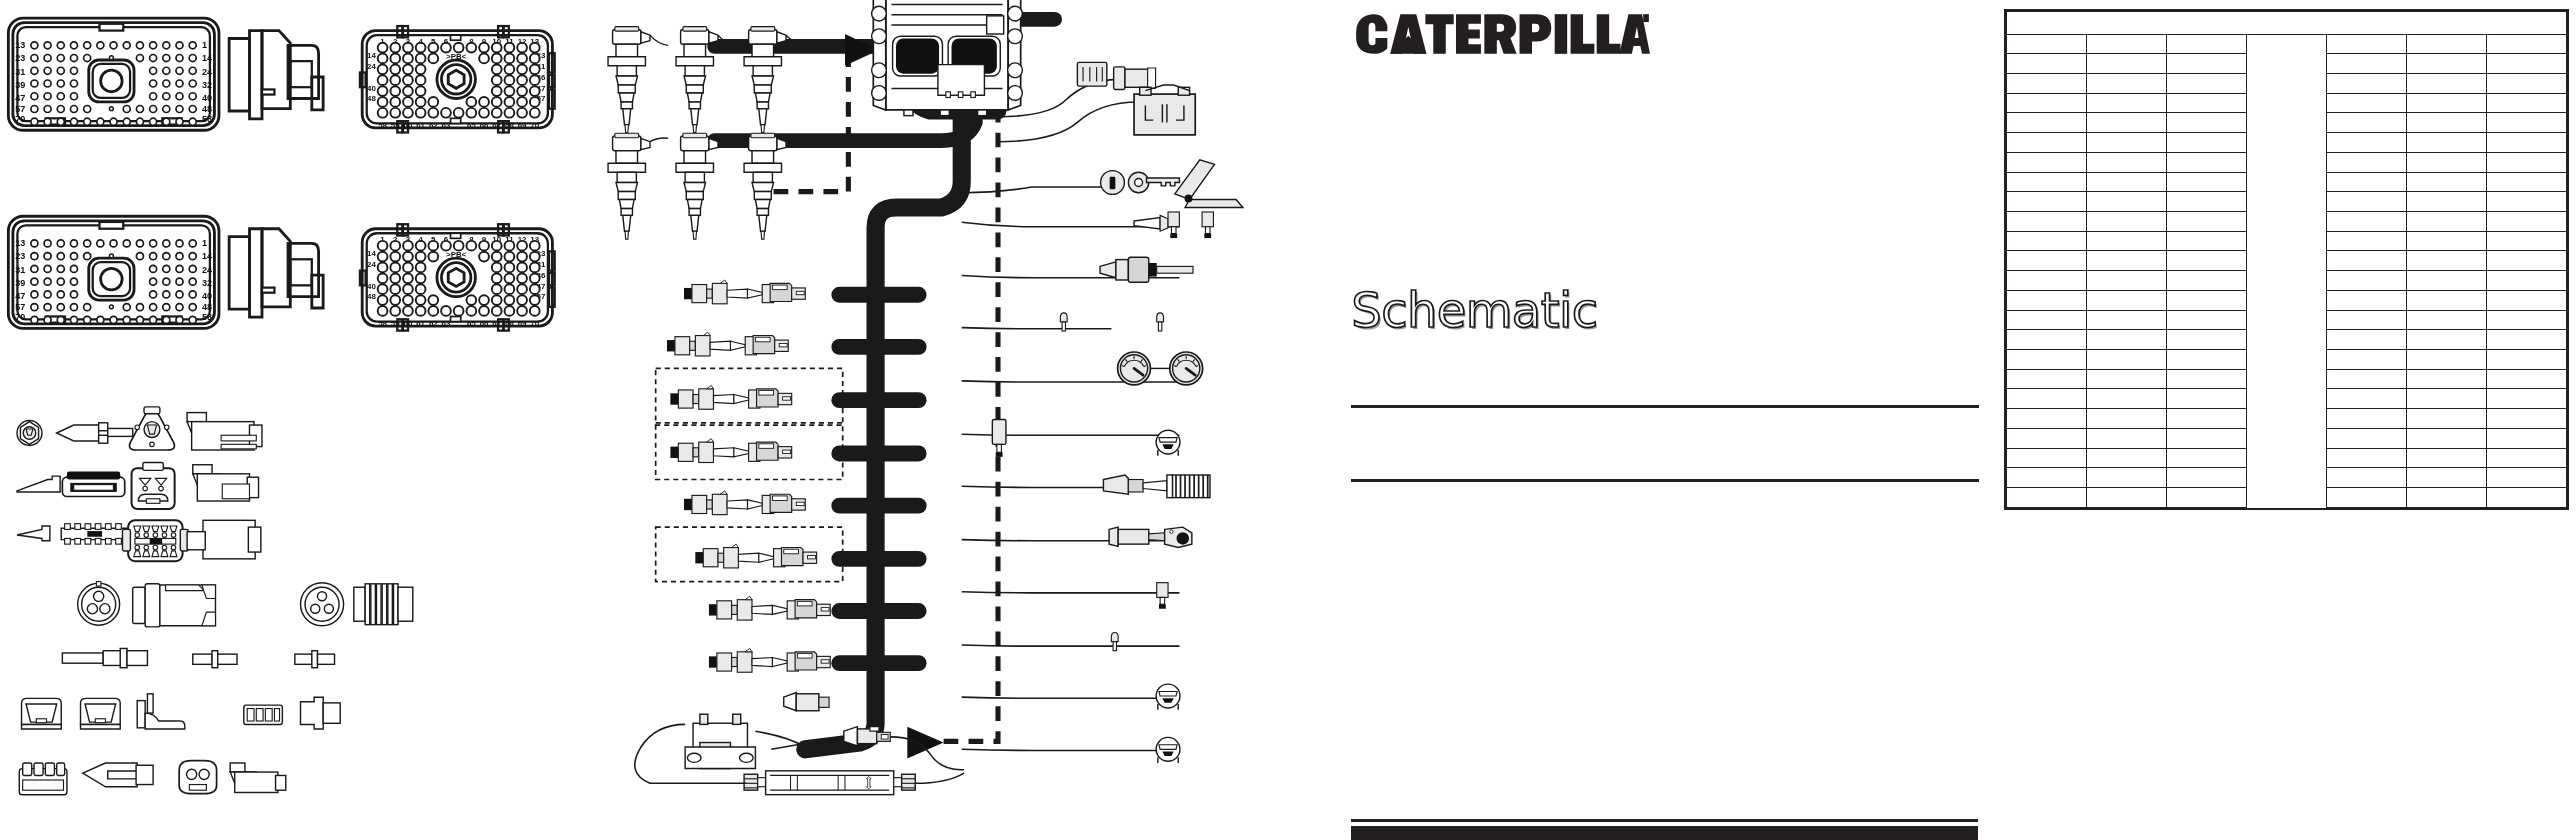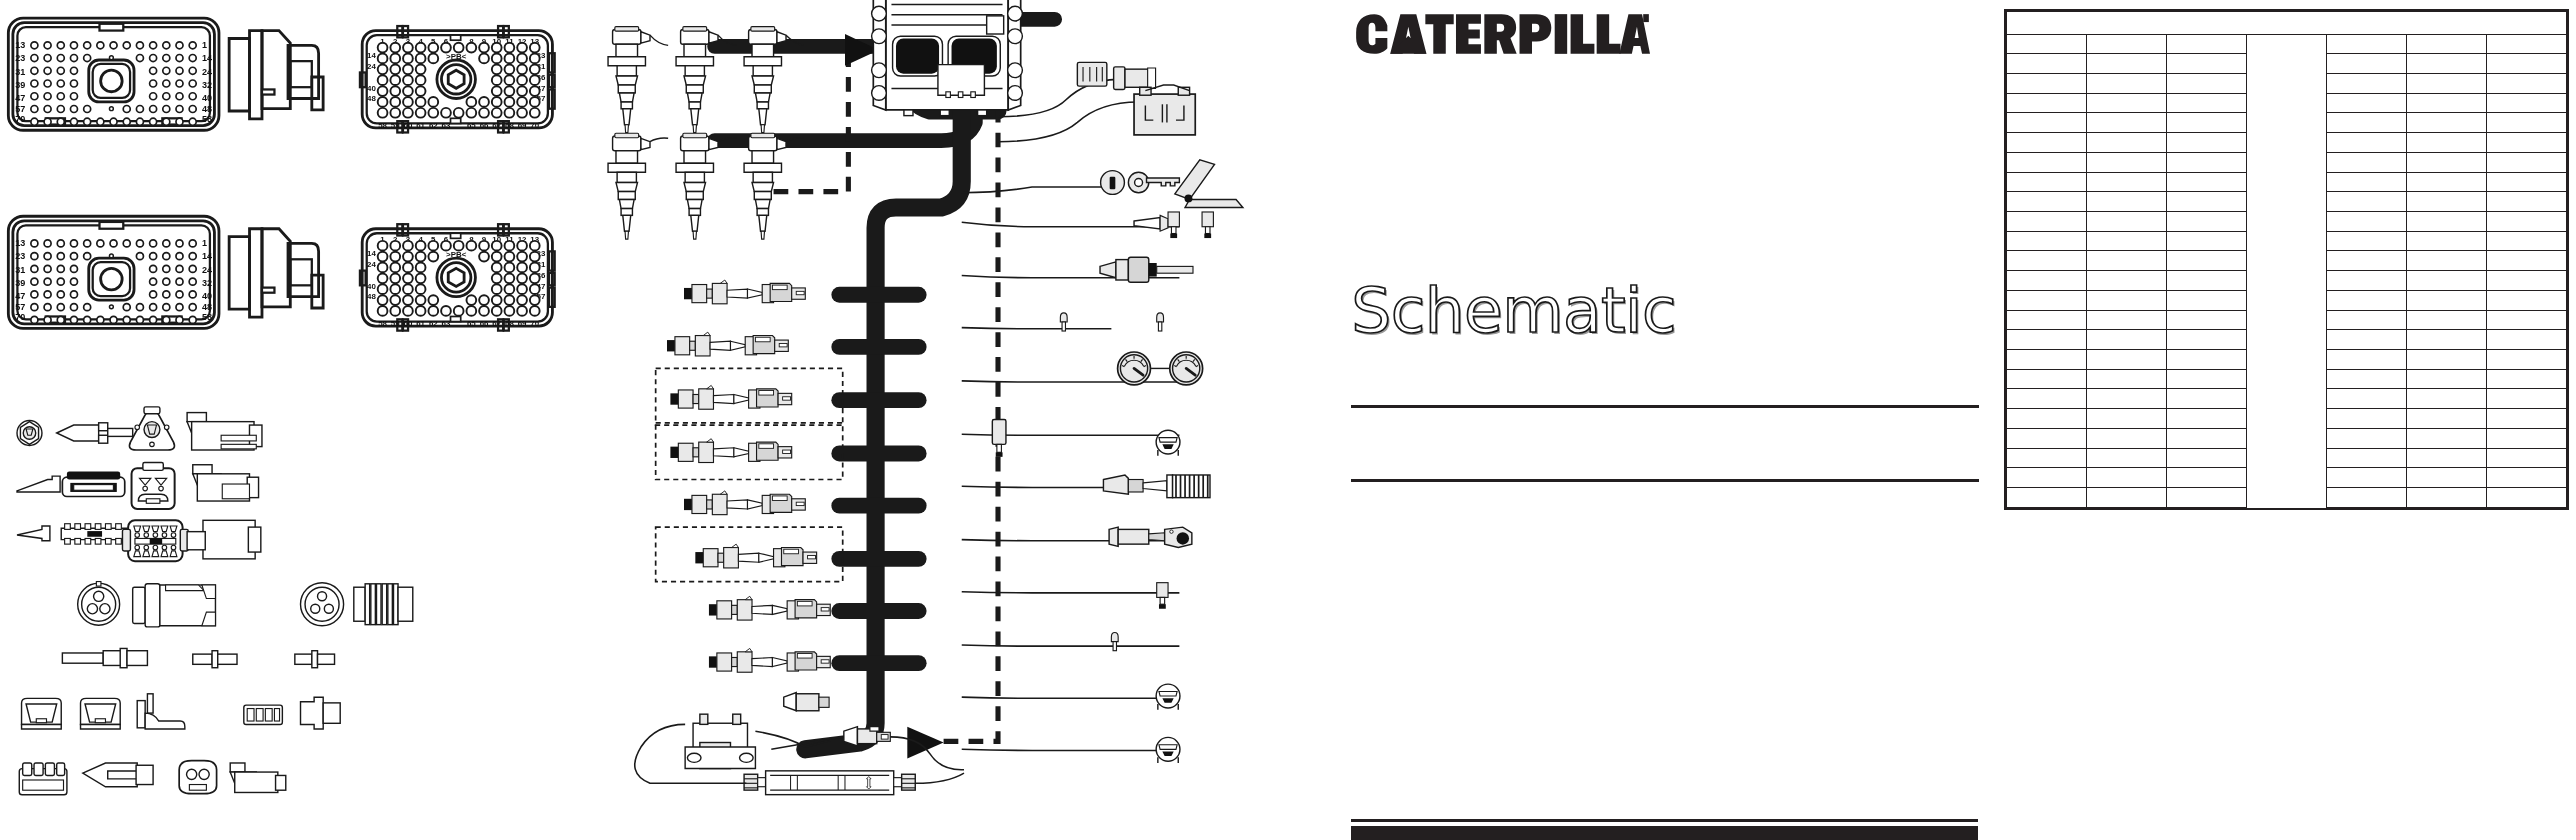--- a/index.html
+++ b/index.html
@@ -5,21 +5,21 @@
   html,body{margin:0;padding:0;background:#fff;}
   body{width:2576px;height:840px;position:relative;overflow:hidden;
        font-family:"Liberation Sans",sans-serif;color:#1a1a1a;}
   .abs{position:absolute;}
   svg{display:block;overflow:visible;}
 
   
   #title-block{left:1349px;top:0px;width:635px;height:840px;}
   #cat-logo-wrap{position:absolute;left:5.7px;top:12.5px;}
   #schematic-title{position:absolute;left:2.3px;top:279px;
-      font-size:63px;line-height:63px;letter-spacing:-0.6px;
+      font-size:48px;line-height:63px;letter-spacing:-0.6px;
       font-family:"DejaVu Sans",sans-serif;font-weight:400;
       color:#fff;
       -webkit-text-stroke:1.7px #1a1a1a;
       text-shadow:1.7px 1.7px 0 #9a9a9a;
       white-space:nowrap;}
   .rule-thin{position:absolute;height:3.4px;background:#231f20;}
   .rule-thick{position:absolute;height:16px;background:#231f20;}
 
   
   #rev-table{left:2004px;top:9px;width:565px;height:501px;

